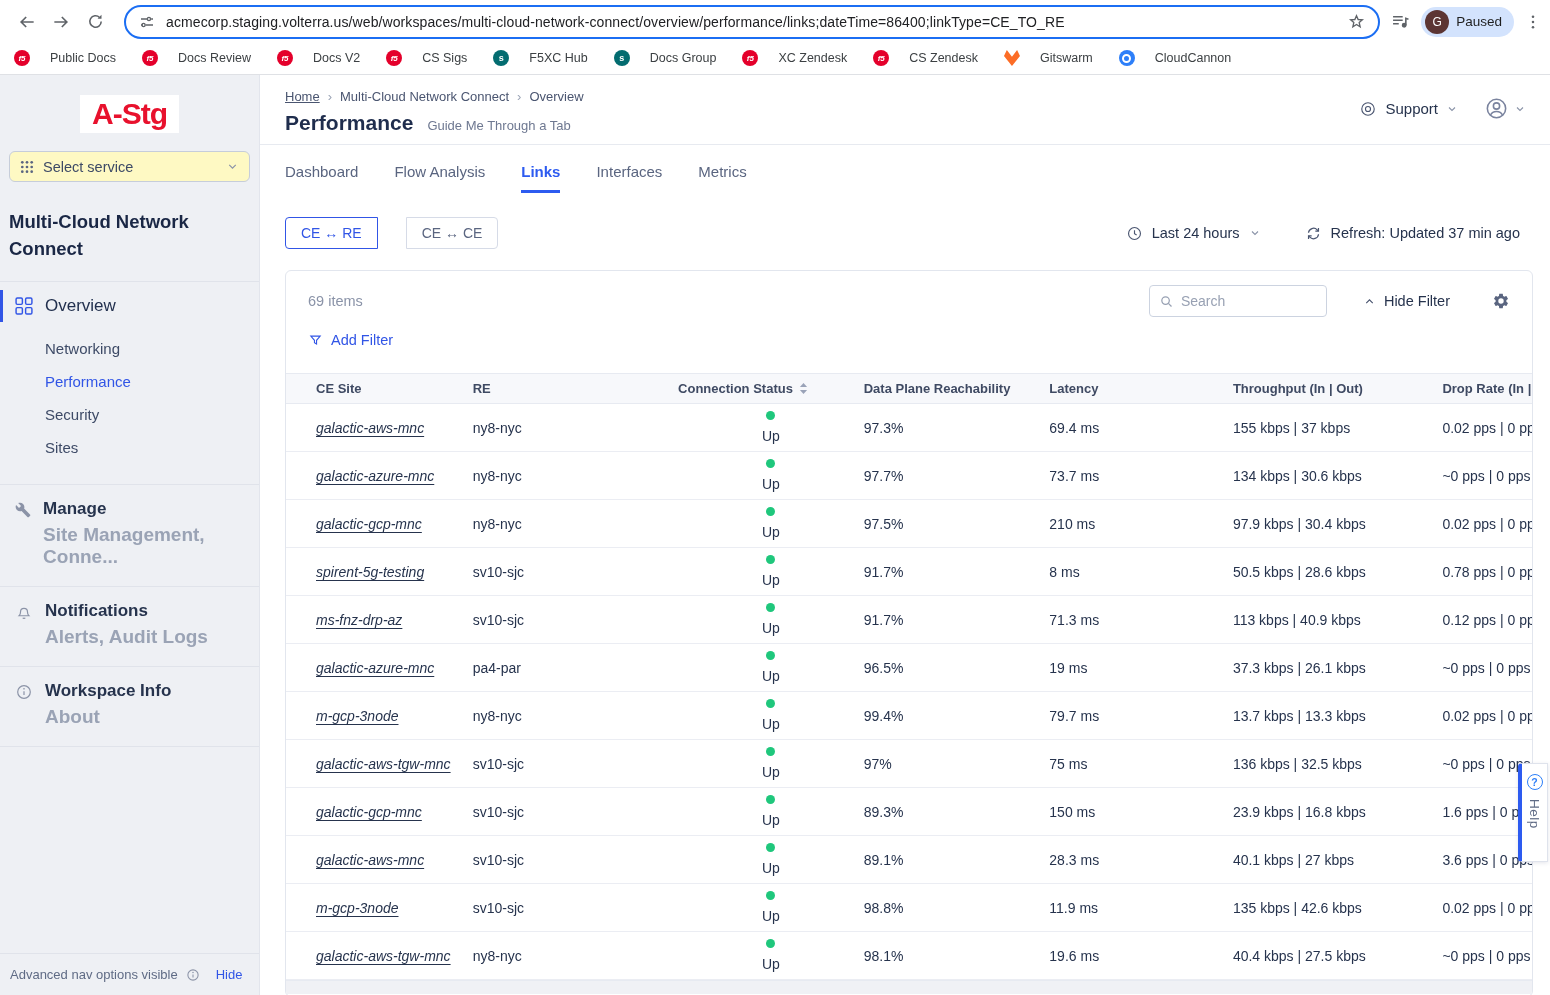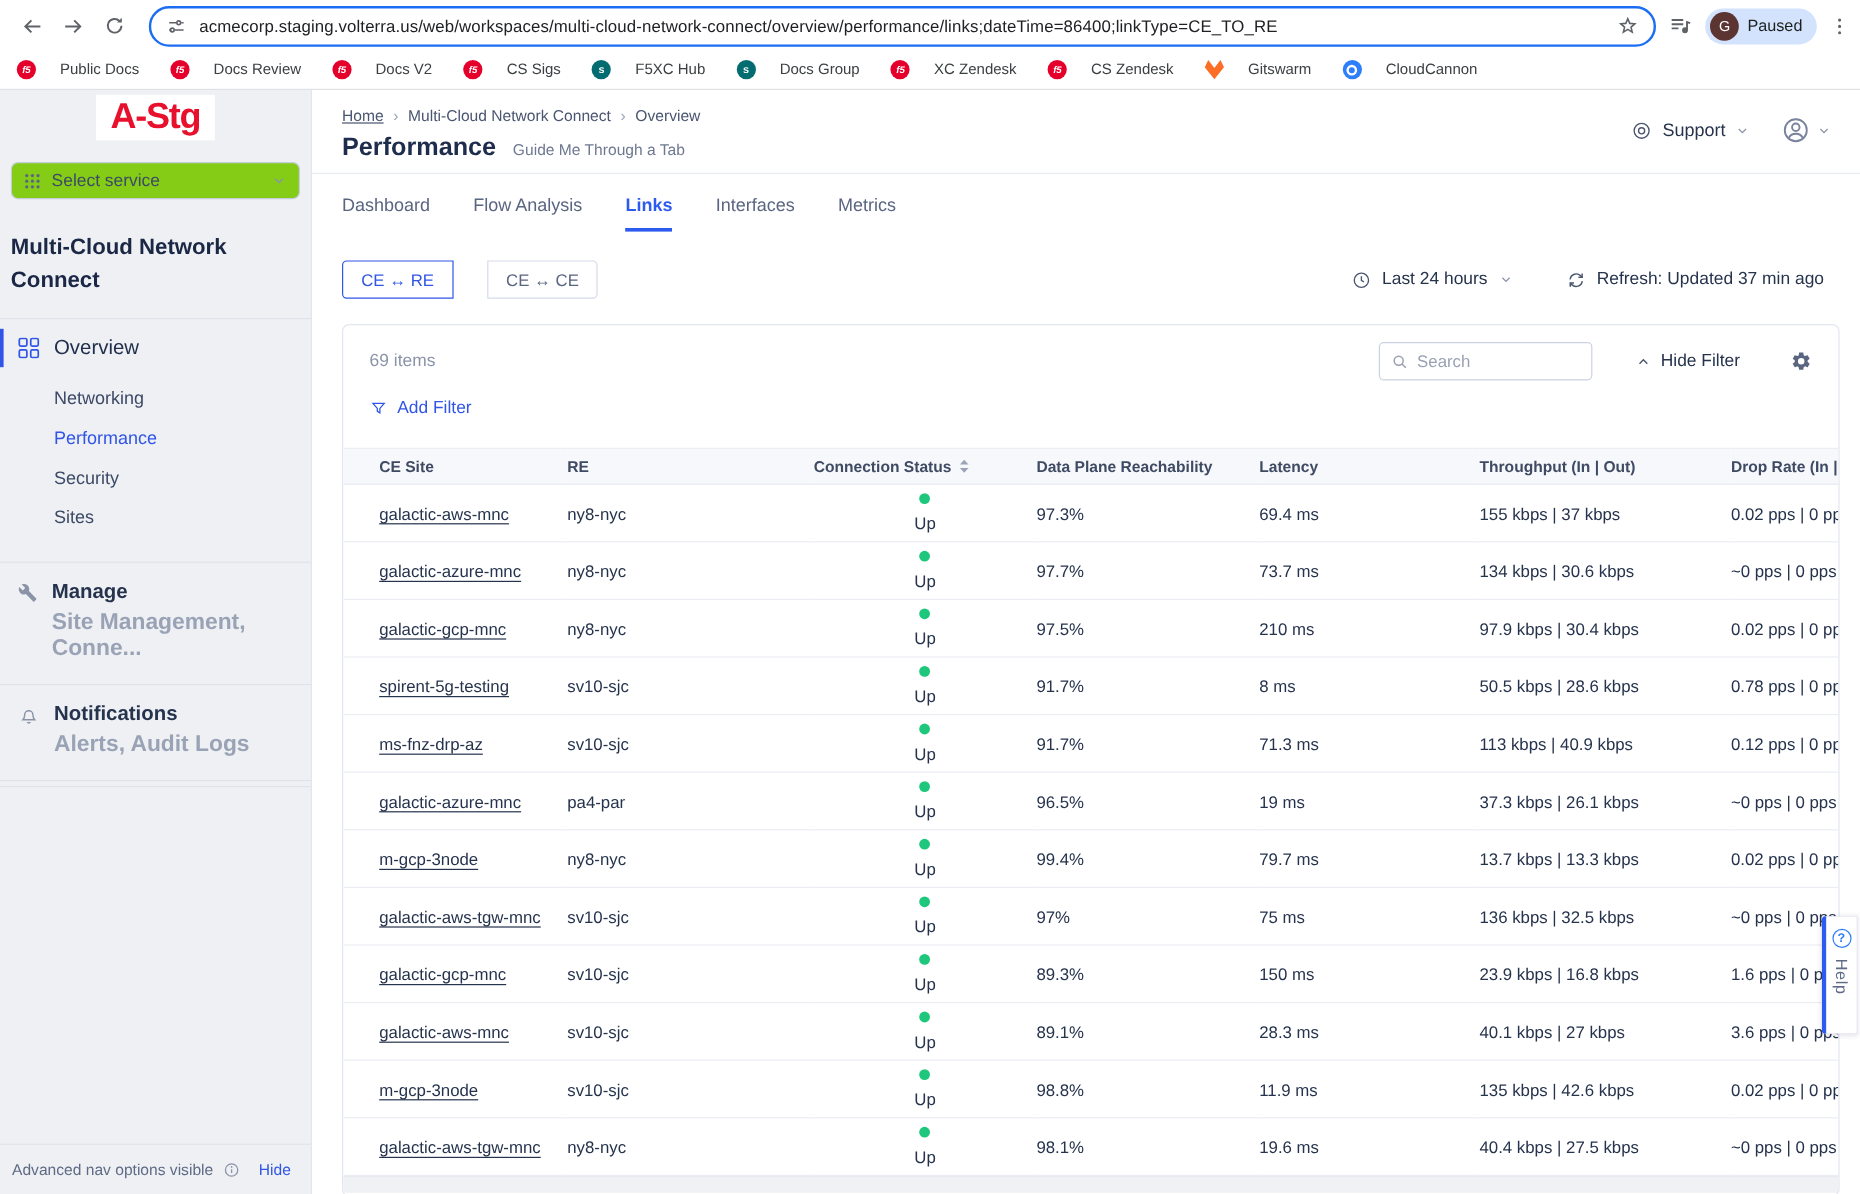--- a/index.html
+++ b/index.html
@@ -24,24 +24,24 @@
   .ic-gitlab { background:#fc6d26; border-radius:0; clip-path:polygon(50% 100%, 0 38%, 18% 0, 50% 42%, 82% 0, 100% 38%); }
   .ic-cc { background:#2d7ff9; position:relative; }
   .ic-cc::after { content:''; position:absolute; inset:3.5px; border:2.5px solid #fff; border-radius:50%; }
   .bm-label { font-size:12.5px; color:#3c4043; }
 
   
   .app { display:flex; height:920px; }
 
   
   .sidebar { width:260px; flex:none; background:#eef0f4; border-right:1px solid #e2e5ec; display:flex; flex-direction:column; }
-  .logo-wrap { display:flex; justify-content:center; margin-top:4px; }
+  .logo-wrap { display:flex; justify-content:center; margin-top:20px; }
   .logo-box { background:#fff; padding:2px 12px; }
   .logo-text { color:#e8112d; font-size:30px; font-weight:800; letter-spacing:-1px; }
-  .service-select { margin:18px 9px 0; height:31px; background:#84cc16; border:1px solid #c6cdda; border-radius:6px; display:flex; align-items:center; padding:0 10px; gap:9px; cursor:pointer; }
+  .service-select { margin:18px 9px 0; height:31px; background:#fef9c3; border:1px solid #c6cdda; border-radius:6px; display:flex; align-items:center; padding:0 10px; gap:9px; cursor:pointer; }
   .service-select-label { font-size:14.5px; color:#3d4a66; flex:1; }
   .ws-title { margin:26px 9px 0; font-size:18.5px; font-weight:700; color:#1a2745; line-height:27px; }
   .side-divider { height:1px; background:#e0e3ea; margin-top:19px; }
   .nav-overview { display:flex; align-items:center; gap:12px; padding:14px 0 12px 15px; position:relative; cursor:pointer; }
   .nav-overview::before { content:''; position:absolute; left:0; top:8px; bottom:6px; width:3px; background:#3155e6; }
   .nav-overview-label { font-size:17px; color:#22304e; font-weight:500; }
   .nav-sub { padding:4px 0 20px 0; }
   .nav-sub-item { padding:8px 0 8px 45px; font-size:15px; color:#3d4a66; cursor:pointer; }
   .nav-sub-item.active { color:#3155e6; }
   .side-section { padding:14px 0 14px 15px; display:flex; gap:12px; }
@@ -91,21 +91,21 @@
   .gear-btn { margin-left:42px; cursor:pointer; }
   .add-filter { display:flex; align-items:center; gap:8px; margin:14px 0 0 22px; font-size:14.5px; color:#3155e6; height:18px; cursor:pointer; }
 
   .table-wrap { margin-top:24px; overflow:hidden; }
   table { border-collapse:collapse; table-layout:fixed; min-width:1395px; }
   col.c1{width:180px} col.c2{width:198px} col.c3{width:179px} col.c4{width:179px} col.c5{width:177px} col.c6{width:202px} col.c7{width:230px}
   thead th { background:#f7f8fb; border-top:1px solid #e7eaf1; border-bottom:1px solid #e7eaf1; height:30px; font-size:13px; font-weight:600; color:#3f4a63; text-align:left; white-space:nowrap; padding:0; }
   th .th-inner { display:flex; align-items:center; gap:6px; }
   th:first-child .th-inner, td:first-child .cell { padding-left:30px; }
   tbody td { height:48px; border-bottom:1px solid #ebedf3; font-size:14px; color:#26334d; white-space:nowrap; padding:0; }
-  .site-link { color:#26334d; text-decoration:underline; text-underline-offset:3px; cursor:pointer; }
+  .site-link { color:#26334d; text-decoration:underline; text-underline-offset:3px; cursor:pointer;font-style:italic; }
   .status-cell { display:flex; align-items:center; gap:8px;flex-direction:column; }
   .dot { width:9px; height:9px; border-radius:50%; background:#1fc77c; flex:none; }
   .hscroll-strip { height:14px; background:#f0f1f5; border-top:1px solid #e7eaf1; }
 
   
   .help-tab { position:fixed; right:2px; top:763px; width:30px; height:99px; background:#fff; border:1px solid #dfe3ec; border-left:4px solid #2d5bf0; border-radius:4px 0 0 4px; box-shadow:0 1px 4px rgba(30,40,90,.12); display:flex; flex-direction:column; align-items:center; padding-top:10px; gap:9px; cursor:pointer; }
   .help-q { width:16px; height:16px; border:1.5px solid #2d7ff9; border-radius:50%; color:#2d7ff9; font-size:10.5px; font-weight:700; display:flex; align-items:center; justify-content:center; }
   .help-label { writing-mode:vertical-rl; font-size:13.5px; color:#5f6b85; letter-spacing:.5px; }
 </style>
 </head>
@@ -284,20 +284,33 @@
             <path d="M10.4 19.6a1.8 1.8 0 0 0 3.2 0"></path>
           </g>
         </svg>
       <div class="txt">
         <span class="side-section-title">Notifications</span>
         <span class="side-section-sub">Alerts, Audit Logs</span>
       </div>
     </div>
     <div class="side-divider" style="margin-top:4px"></div>
 
+    <div class="side-section">
+      <svg width="18" height="18" viewBox="0 0 24 24" style="margin-top:2px">
+          <g fill="none" stroke="#8b93a7" stroke-width="1.6">
+            <circle cx="12" cy="12" r="8.4"></circle>
+            <path d="M12 11v5"></path>
+          </g>
+          <circle cx="12" cy="7.8" r="1.1" fill="#8b93a7"></circle>
+        </svg>
+      <div class="txt">
+        <span class="side-section-title">Workspace Info</span>
+        <span class="side-section-sub">About</span>
+      </div>
+    </div>
     <div class="side-divider" style="margin-top:4px"></div>
 
     <div class="side-spacer"></div>
     <div class="side-footer">
       <span class="side-footer-text">Advanced nav options visible</span>
       <svg width="14" height="14" viewBox="0 0 24 24">
           <g fill="none" stroke="#8b93a7" stroke-width="1.8">
             <circle cx="12" cy="12" r="8.8"></circle>
             <path d="M12 11v5.4"></path>
           </g>

